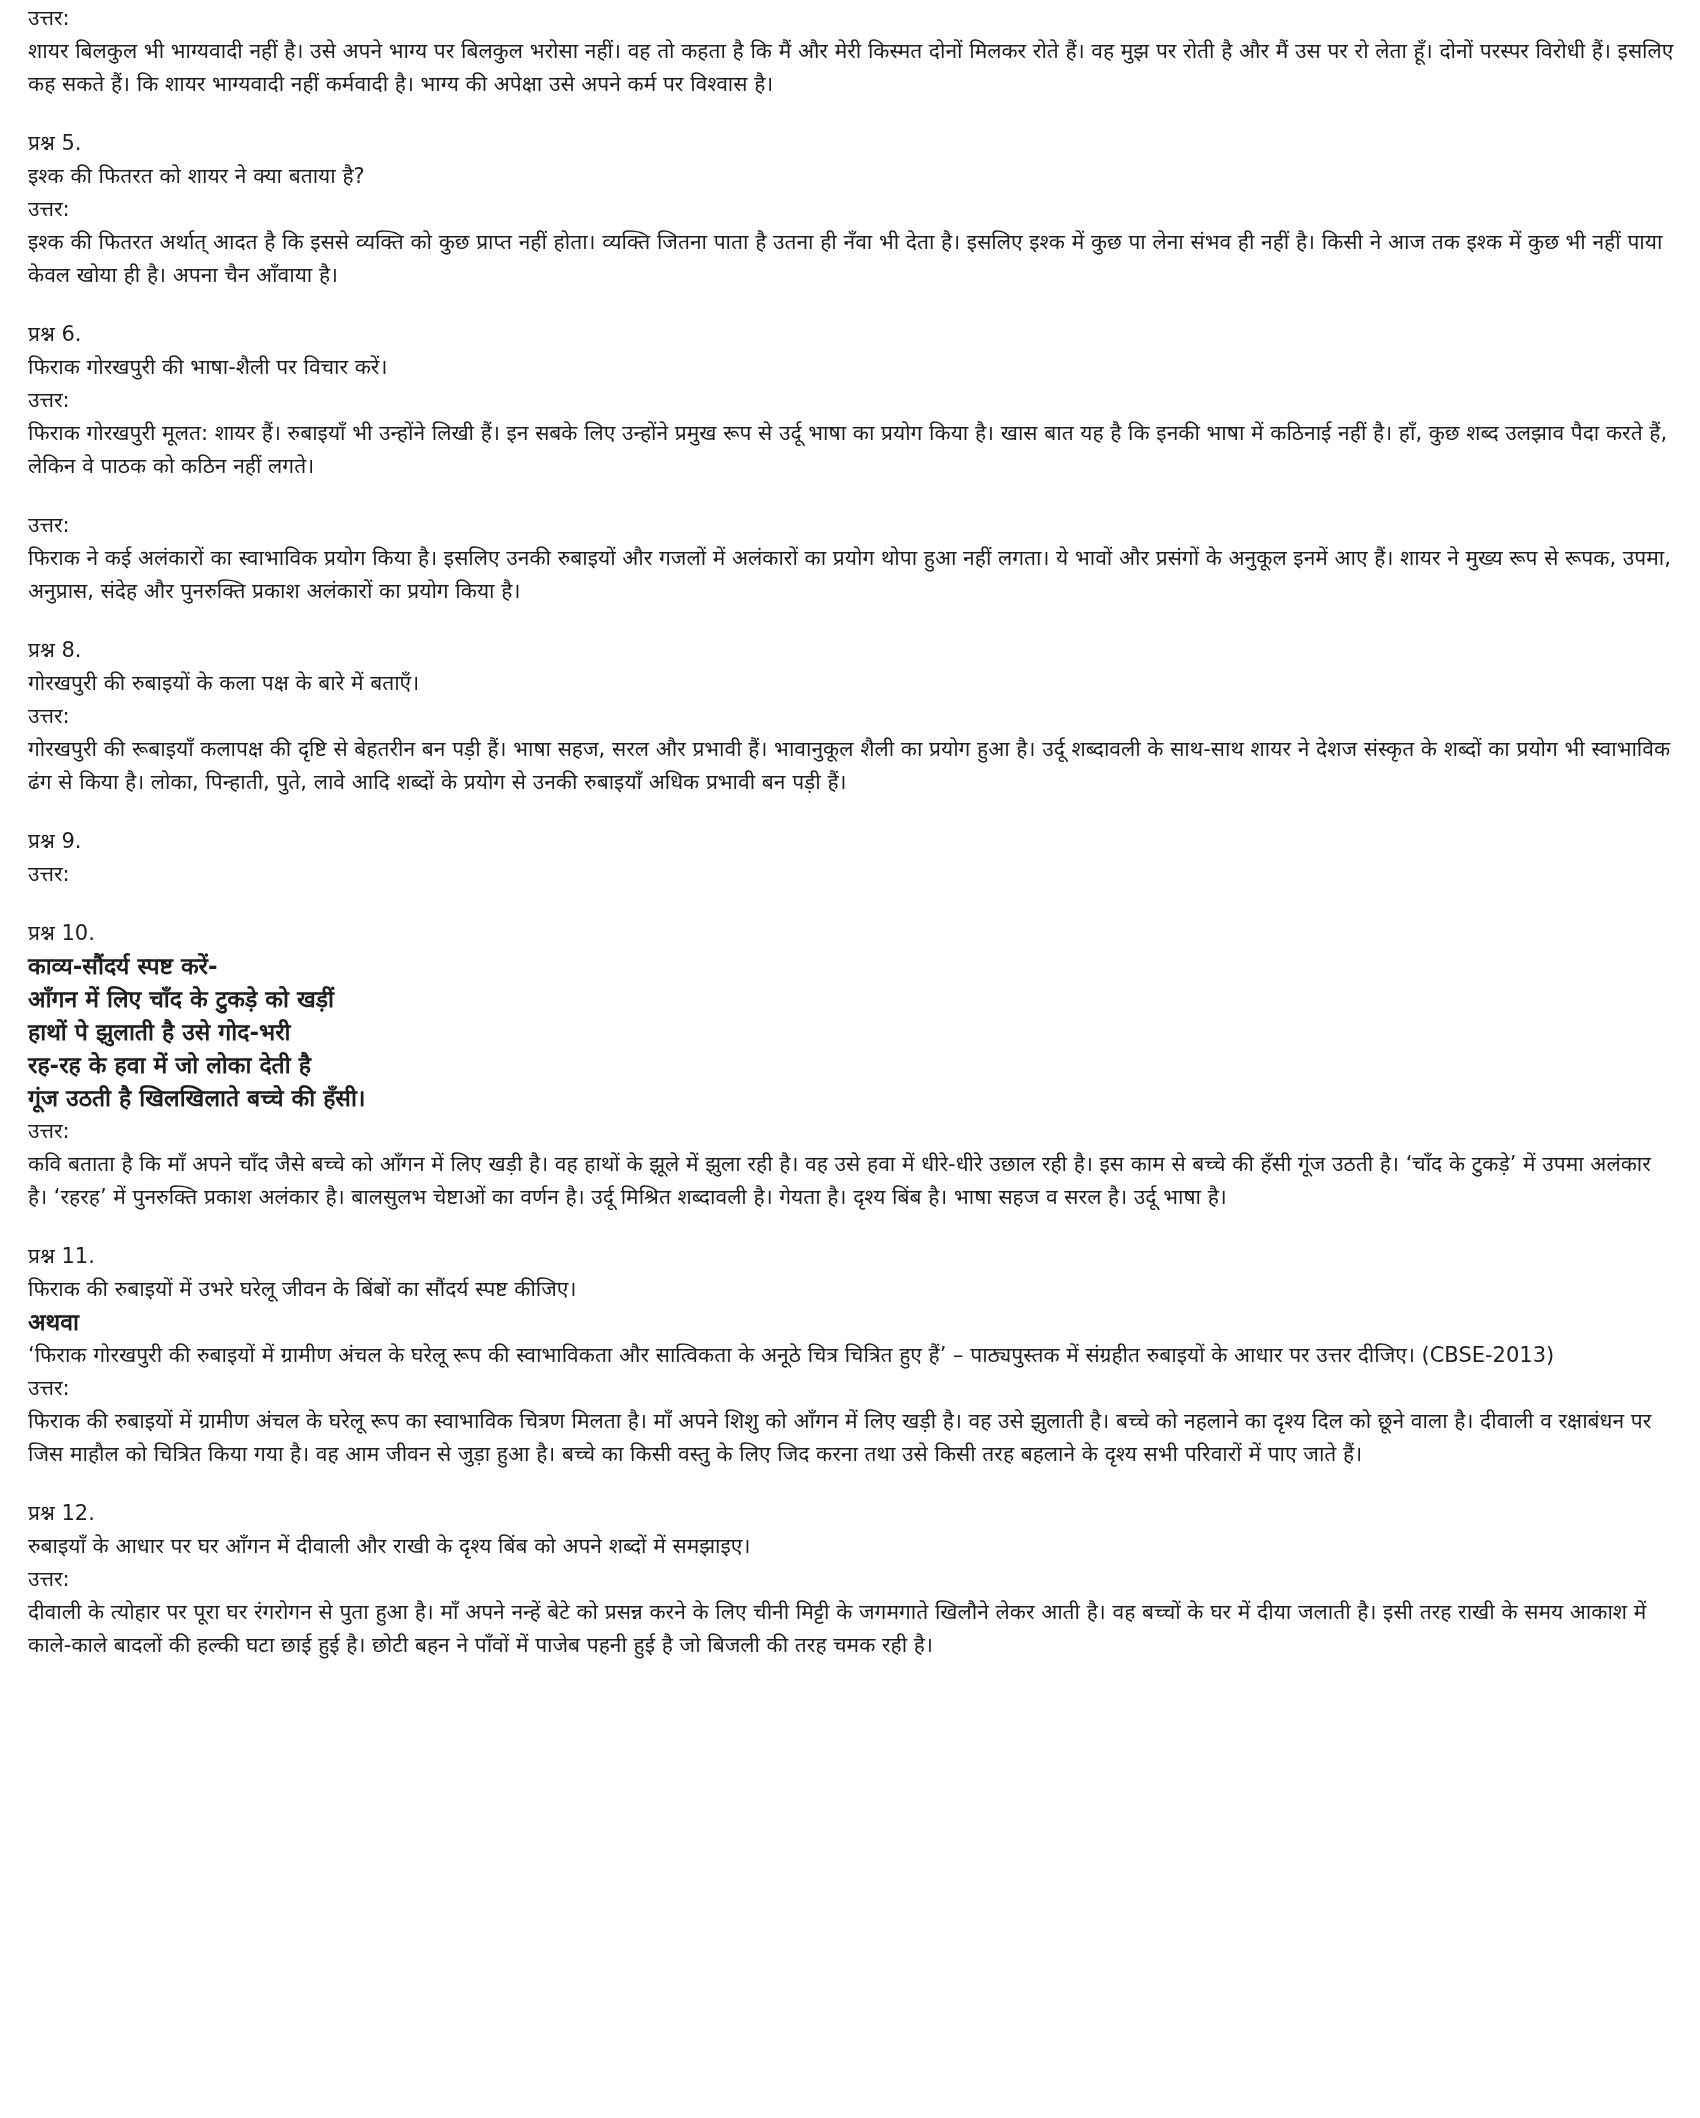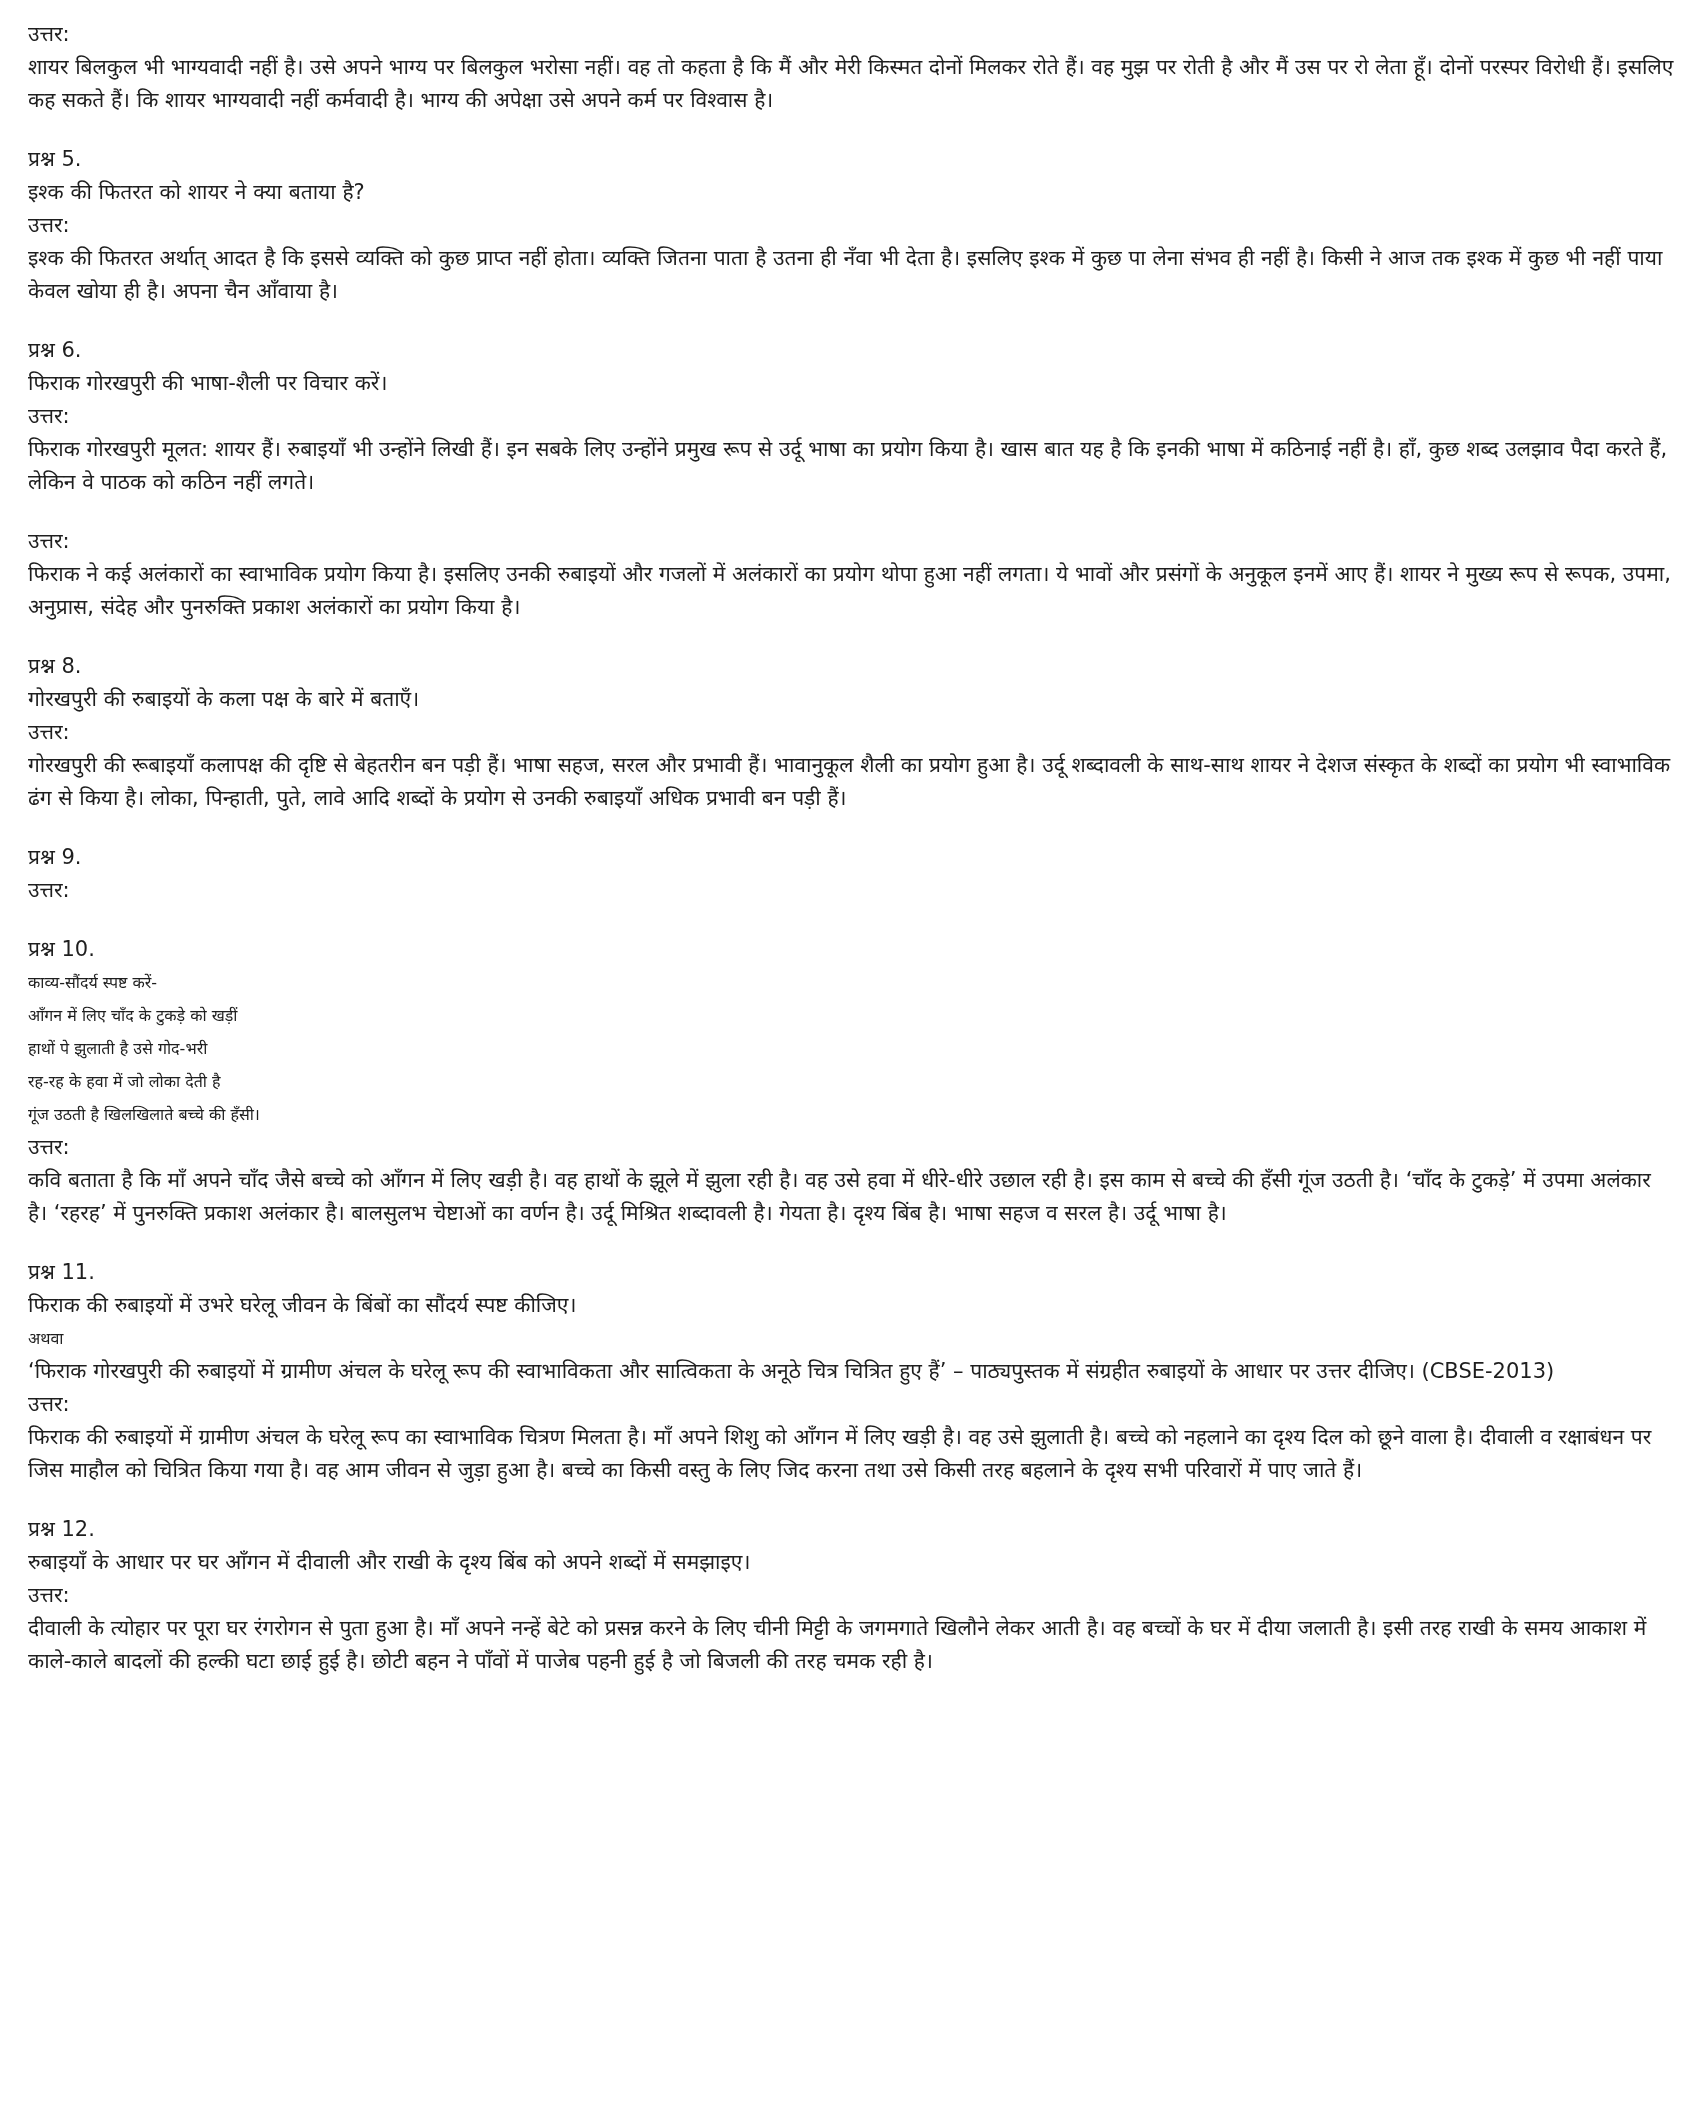--- a/index.html
+++ b/index.html
@@ -6,40 +6,40 @@
     margin: 0;
     padding: 0;
     background: #ffffff;
   }
   body {
     width: 1700px;
     font-family: "DejaVu Sans", sans-serif;
     color: #1e1e1e;
   }
   .page {
-    padding: 18px 26px 14px 28px;
+    padding: 2px 26px 14px 28px;
     font-size: 21px;
     line-height: 33px;
   }
   .section {
     margin-top: 26px;
   }
   .section:first-child {
     margin-top: 0;
   }
   .qnum, .answer-label, .question, .answer {
     margin: 0;
     font-weight: 400;
     font-size: 21px;
     line-height: 33px;
   }
   .bold-line, .athava {
     margin: 0;
-    font-weight: 400;
-    font-size: 16px;
+    font-weight: 700;
+    font-size: 23px;
     line-height: 33px;
   }
 </style>
 </head>
 <body>
 
 <div class="page">
 
   <div class="section">
     <p class="answer-label">उत्तर:</p>

